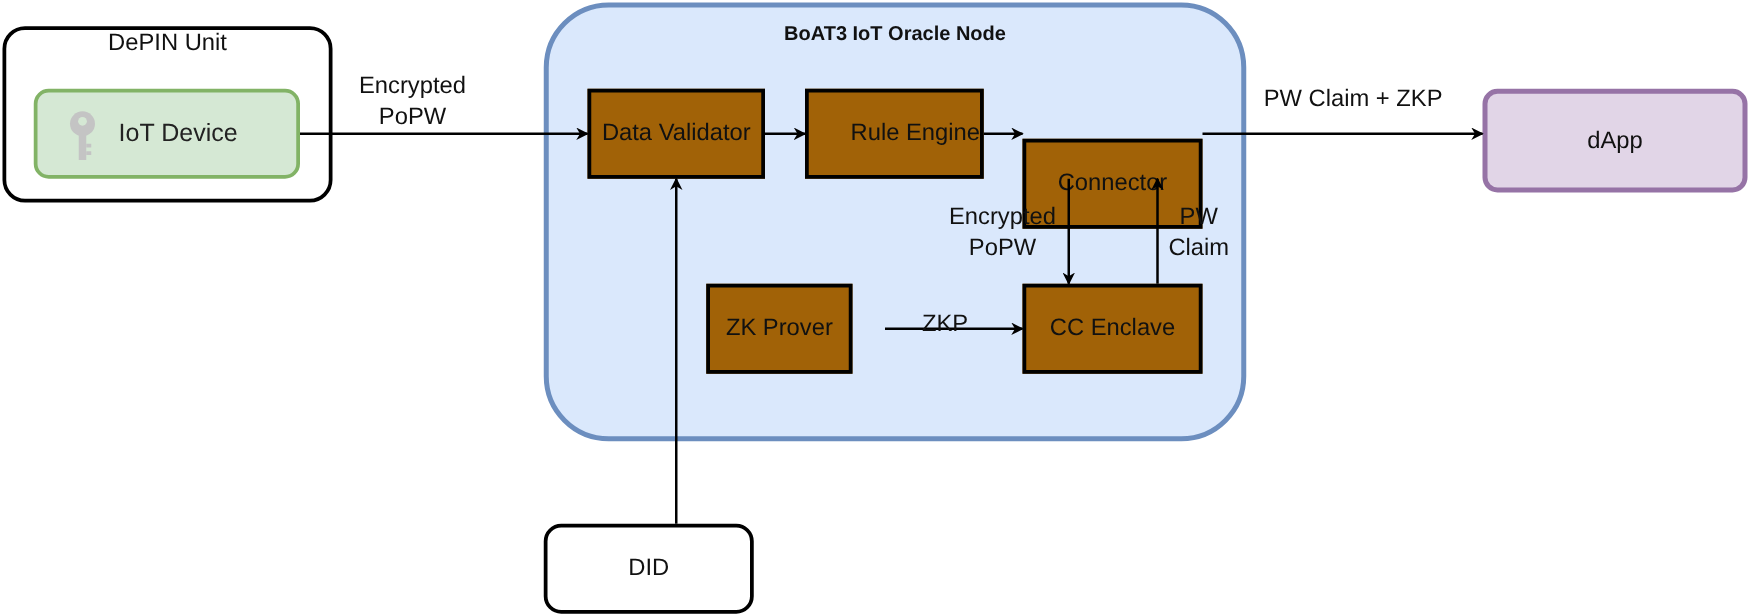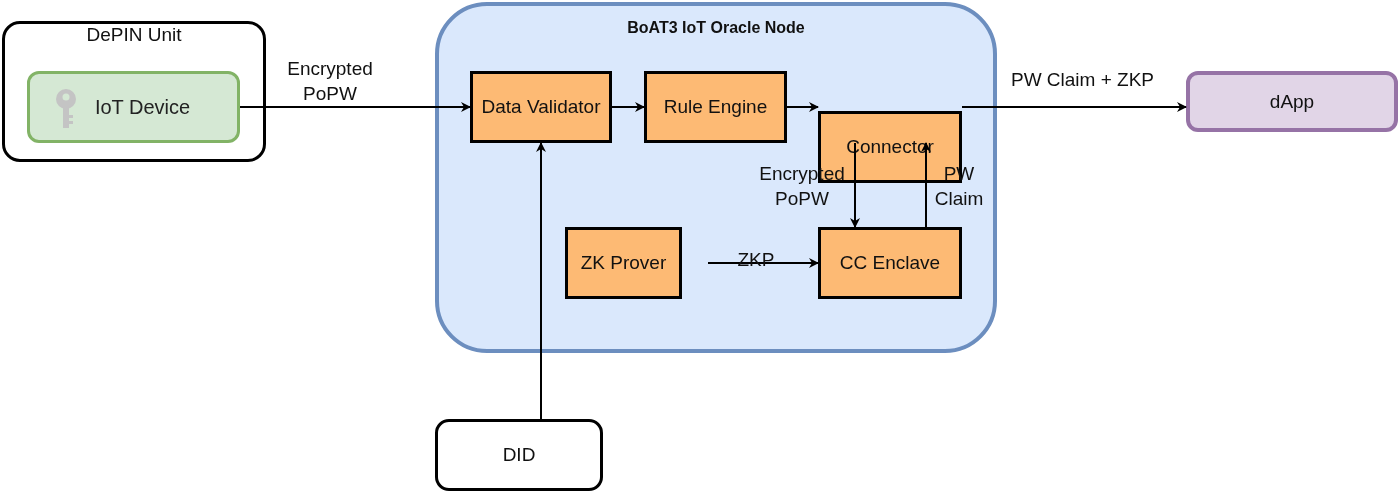--- a/index.html
+++ b/index.html
@@ -1,20 +1,20 @@
 <!DOCTYPE html>
 <html><head>
 <meta charset="utf-8">
 <style>
   html, body { margin: 0; padding: 0; background: #ffffff; }
   body { width: 1400px; height: 493px; position: relative; overflow: hidden;
          font-family: "Liberation Sans", "DejaVu Sans", sans-serif; color: #111; }
   .box { position: absolute; box-sizing: border-box; display: flex; align-items: center; justify-content: center;
          font-size: 19px; }
-  .sq { border: 3px solid #000; background: #fdba74; }
+  .sq { border: 3px solid #000; background: #a16207; }
   .rnd { border: 3px solid #000; background: #fff; border-radius: 14px; }
   .lbl { position: absolute; font-size: 19px; text-align: center; line-height: 25px; white-space: nowrap; }
   svg.edges { position: absolute; left: 0; top: 0; }
 </style>
 </head>
 <body>
 
 <div class="box" style="left:435px;top:2px;width:562px;height:351px;border:4px solid #6c8ebf;background:#dae8fc;border-radius:52px;align-items:flex-start;">
   <span style="font-weight:bold;font-size:16px;margin-top:13px;">BoAT3 IoT Oracle Node</span>
 </div>
@@ -31,34 +31,34 @@
       <rect x="17" y="27" width="4" height="3" fill="#c4c4c4"></rect>
       <rect x="17" y="33" width="4" height="3" fill="#c4c4c4"></rect>
     </svg>
   </span>
   <span style="margin-left:18px;">IoT Device</span>
 </div>
 
 <div class="box sq" style="left:470px;top:71px;width:142px;height:72px;">
   <span>Data Validator</span>
   </div>
-<div class="box sq" style="left:644px;top:71px;width:143px;height:72px;">
+<div class="box sq" style="left:644px;top:71px;width:143px;height:72px;justify-content:flex-end;">
   <span>Rule Engine</span>
   </div>
 <div class="box sq" style="left:818px;top:71px;width:144px;height:72px;margin-top:40px;">
   <span>Connector</span>
   </div>
 <div class="box sq" style="left:565px;top:227px;width:117px;height:72px;">
   <span>ZK Prover</span>
   </div>
 <div class="box sq" style="left:818px;top:227px;width:144px;height:72px;">
   <span>CC Enclave</span>
   </div>
 
-<div class="box" style="left:1186px;top:71px;width:212px;height:61px;border:4px solid #9673a6;background:#e1d5e7;border-radius:12px;">
+<div class="box" style="left:1186px;top:71px;width:212px;height:83px;border:4px solid #9673a6;background:#e1d5e7;border-radius:12px;">
   <span>dApp</span>
   </div>
 
 <div class="box rnd" style="left:435px;top:419px;width:168px;height:72px;">
   <span>DID</span>
   </div>
 
 <svg class="edges" width="1400" height="493">
   <defs>
     <marker id="ah" markerWidth="10" markerHeight="10" refX="9" refY="5" orient="auto" markerUnits="userSpaceOnUse">

